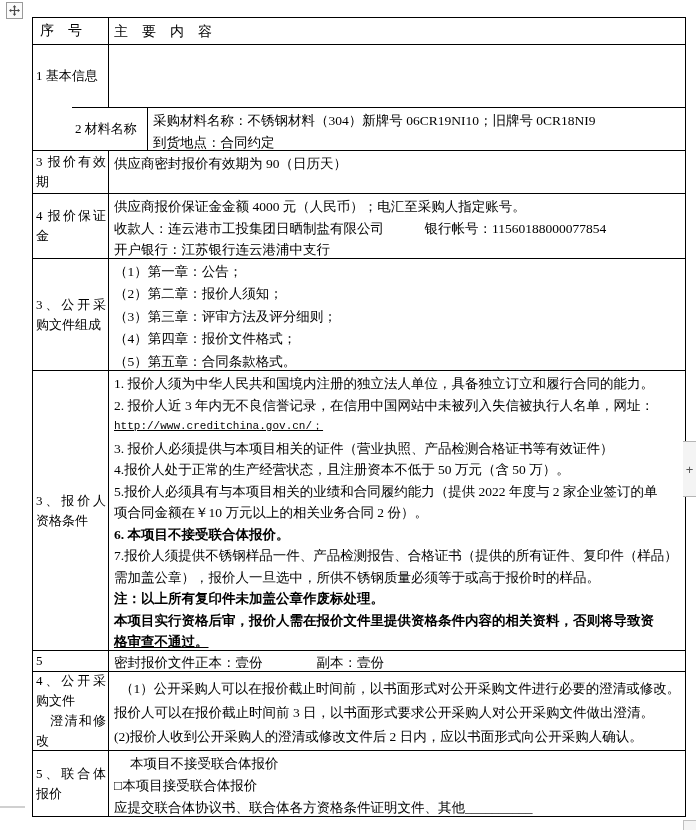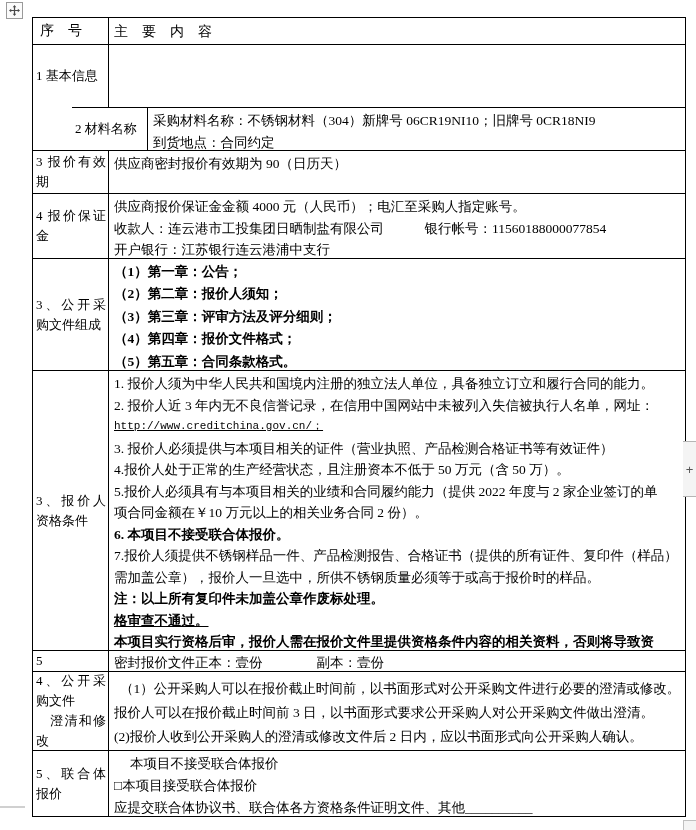--- a/index.html
+++ b/index.html
@@ -49,21 +49,21 @@
   .h-r5{height:112px;}
   .h-r6{height:280px;}
   .h-r7{height:21px;}
   .h-r8{height:79px;}
   .h-r9{height:66px;}
   
   .h-hd .cell{display:flex;align-items:center;font-size:14px;}
   .h-hd .cell.label{padding-left:7px;}
   .h-r1 .line{line-height:21px;}
   .h-r2 .line,.h-r3 .line,.h-r4 .line{line-height:21.5px;}
-  .h-r5 .line{line-height:22.4px;font-weight:bold;}
+  .h-r5 .line{line-height:22.4px;}
   .h-r6 .cell.content{padding-top:2px;}
   .h-r6 .line{line-height:21.5px;}
   .h-r7 .line{line-height:19px;}
   .h-r7 .cell.label{align-items:flex-start;line-height:18px;}
   .h-r8 .cell.content{padding-top:5px;}
   .h-r8 .line{line-height:24px;}
   .h-r9 .line{line-height:22px;}
   
   .side-add{
     position:absolute;right:0;top:441px;width:13px;height:54px;
@@ -153,22 +153,22 @@
       <div class="line">2. 报价人近 3 年内无不良信誉记录，在信用中国网站中未被列入失信被执行人名单，网址：</div>
       <div class="line url">http://www.creditchina.gov.cn/；</div>
       <div class="line">3. 报价人必须提供与本项目相关的证件（营业执照、产品检测合格证书等有效证件）</div>
       <div class="line">4.报价人处于正常的生产经营状态，且注册资本不低于 50 万元（含 50 万）。</div>
       <div class="line">5.报价人必须具有与本项目相关的业绩和合同履约能力（提供 2022 年度与 2 家企业签订的单</div>
       <div class="line">项合同金额在￥10 万元以上的相关业务合同 2 份）。</div>
       <div class="line b">6. 本项目不接受联合体报价。</div>
       <div class="line">7.报价人须提供不锈钢样品一件、产品检测报告、合格证书（提供的所有证件、复印件（样品）</div>
       <div class="line">需加盖公章），报价人一旦选中，所供不锈钢质量必须等于或高于报价时的样品。</div>
       <div class="line b">注：以上所有复印件未加盖公章作废标处理。</div>
+      <div class="line b">本项目实行资格后审，报价人需在报价文件里提供资格条件内容的相关资料，否则将导致资</div>
       <div class="line b u">格审查不通过。</div>
-      <div class="line b">本项目实行资格后审，报价人需在报价文件里提供资格条件内容的相关资料，否则将导致资</div>
     </div>
   </div>
 
   <div class="trow h-r7">
     <div class="cell label">
       <div class="label-text">5</div>
     </div>
     <div class="cell content">
       <div class="line">密封报价文件正本：壹份　　　　副本：壹份</div>
     </div>

